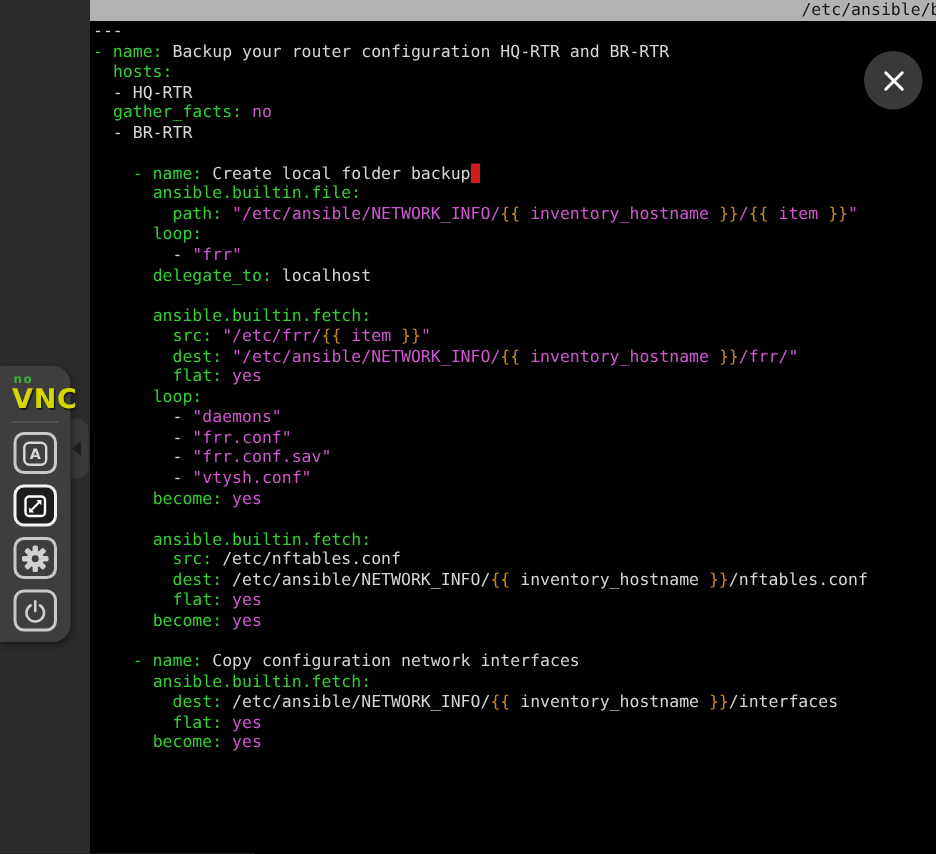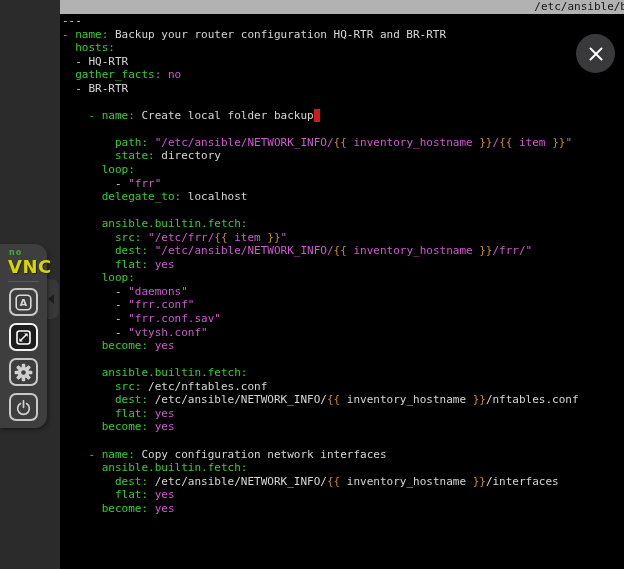--- a/index.html
+++ b/index.html
@@ -55,23 +55,22 @@
     </div>
     <div id="term-body" class="term-body">
         <div class="term-line"><span class="seg-p">---</span></div>
         <div class="term-line"><span class="seg-k">- name:</span><span class="seg-p"> Backup your router configuration HQ-RTR and BR-RTR</span></div>
         <div class="term-line"><span class="seg-p">  </span><span class="seg-k">hosts:</span></div>
         <div class="term-line"><span class="seg-p">  - HQ-RTR</span></div>
         <div class="term-line"><span class="seg-p">  </span><span class="seg-k">gather_facts:</span><span class="seg-p"> </span><span class="seg-s">no</span></div>
         <div class="term-line"><span class="seg-p">  - BR-RTR</span></div>
         <div class="term-line"></div>
         <div class="term-line"><span class="seg-p">    </span><span class="seg-k">- name:</span><span class="seg-p"> Create local folder backup</span><span class="seg-r"> </span></div>
-        <div class="term-line"><span class="seg-p">      </span></div>
+        <div class="term-line"><span class="seg-p">      </span><span class="seg-k">ansible.builtin.file:</span></div>
         <div class="term-line"><span class="seg-p">        </span><span class="seg-k">path:</span><span class="seg-p"> </span><span class="seg-s">"/etc/ansible/NETWORK_INFO/</span><span class="seg-j">{{</span><span class="seg-s"> inventory_hostname </span><span class="seg-j">}}</span><span class="seg-s">/</span><span class="seg-j">{{</span><span class="seg-s"> item </span><span class="seg-j">}}</span><span class="seg-s">"</span></div>
-        <div class="term-line"><span class="seg-p">        </span><span class="seg-k">state:</span><span class="seg-p"> directory</span></div>
         <div class="term-line"><span class="seg-p">      </span><span class="seg-k">loop:</span></div>
         <div class="term-line"><span class="seg-p">        - </span><span class="seg-s">"frr"</span></div>
         <div class="term-line"><span class="seg-p">      </span><span class="seg-k">delegate_to:</span><span class="seg-p"> localhost</span></div>
         <div class="term-line"></div>
         <div class="term-line"><span class="seg-p">      </span><span class="seg-k">ansible.builtin.fetch:</span></div>
         <div class="term-line"><span class="seg-p">        </span><span class="seg-k">src:</span><span class="seg-p"> </span><span class="seg-s">"/etc/frr/</span><span class="seg-j">{{</span><span class="seg-s"> item </span><span class="seg-j">}}</span><span class="seg-s">"</span></div>
         <div class="term-line"><span class="seg-p">        </span><span class="seg-k">dest:</span><span class="seg-p"> </span><span class="seg-s">"/etc/ansible/NETWORK_INFO/</span><span class="seg-j">{{</span><span class="seg-s"> inventory_hostname </span><span class="seg-j">}}</span><span class="seg-s">/frr/"</span></div>
         <div class="term-line"><span class="seg-p">        </span><span class="seg-k">flat:</span><span class="seg-p"> </span><span class="seg-s">yes</span></div>
         <div class="term-line"><span class="seg-p">      </span><span class="seg-k">loop:</span></div>
         <div class="term-line"><span class="seg-p">        - </span><span class="seg-s">"daemons"</span></div>

